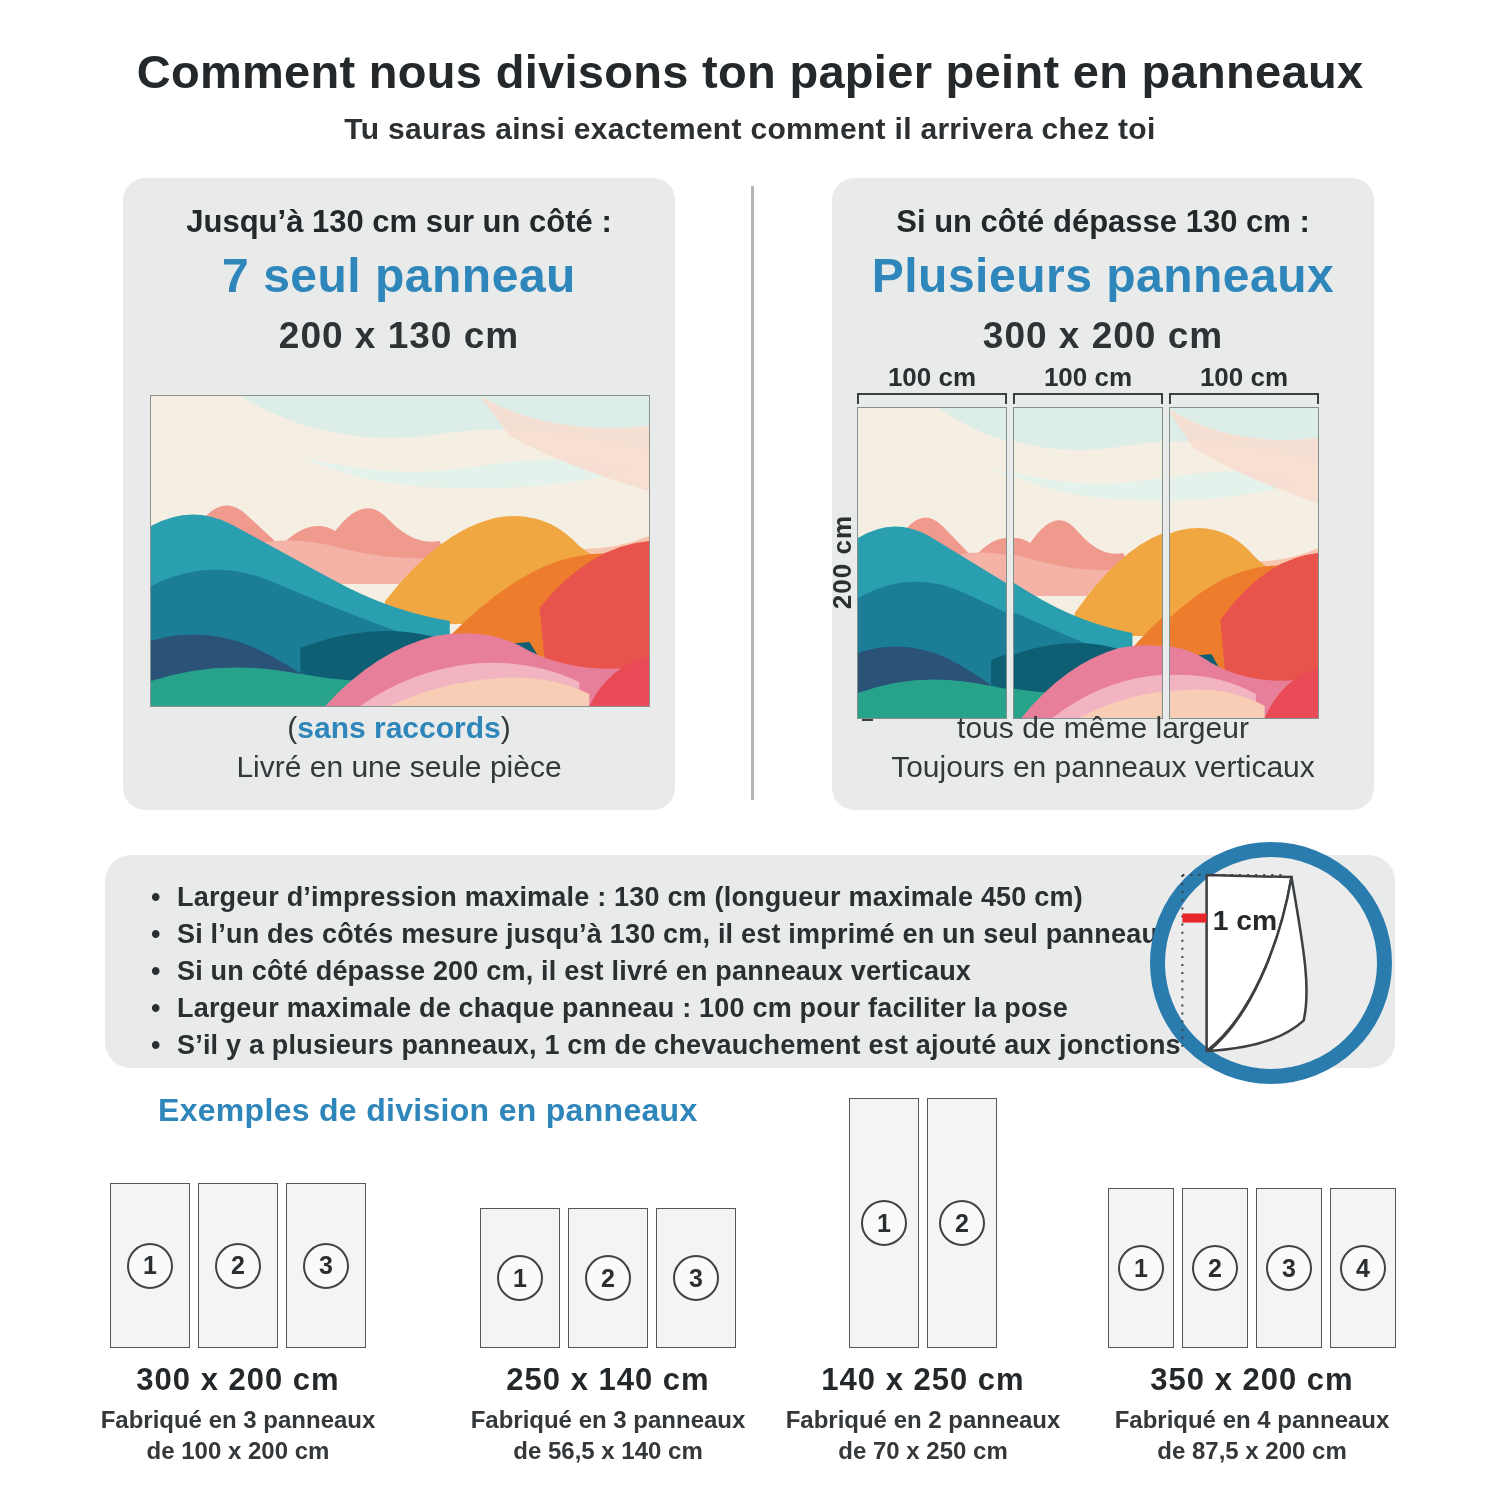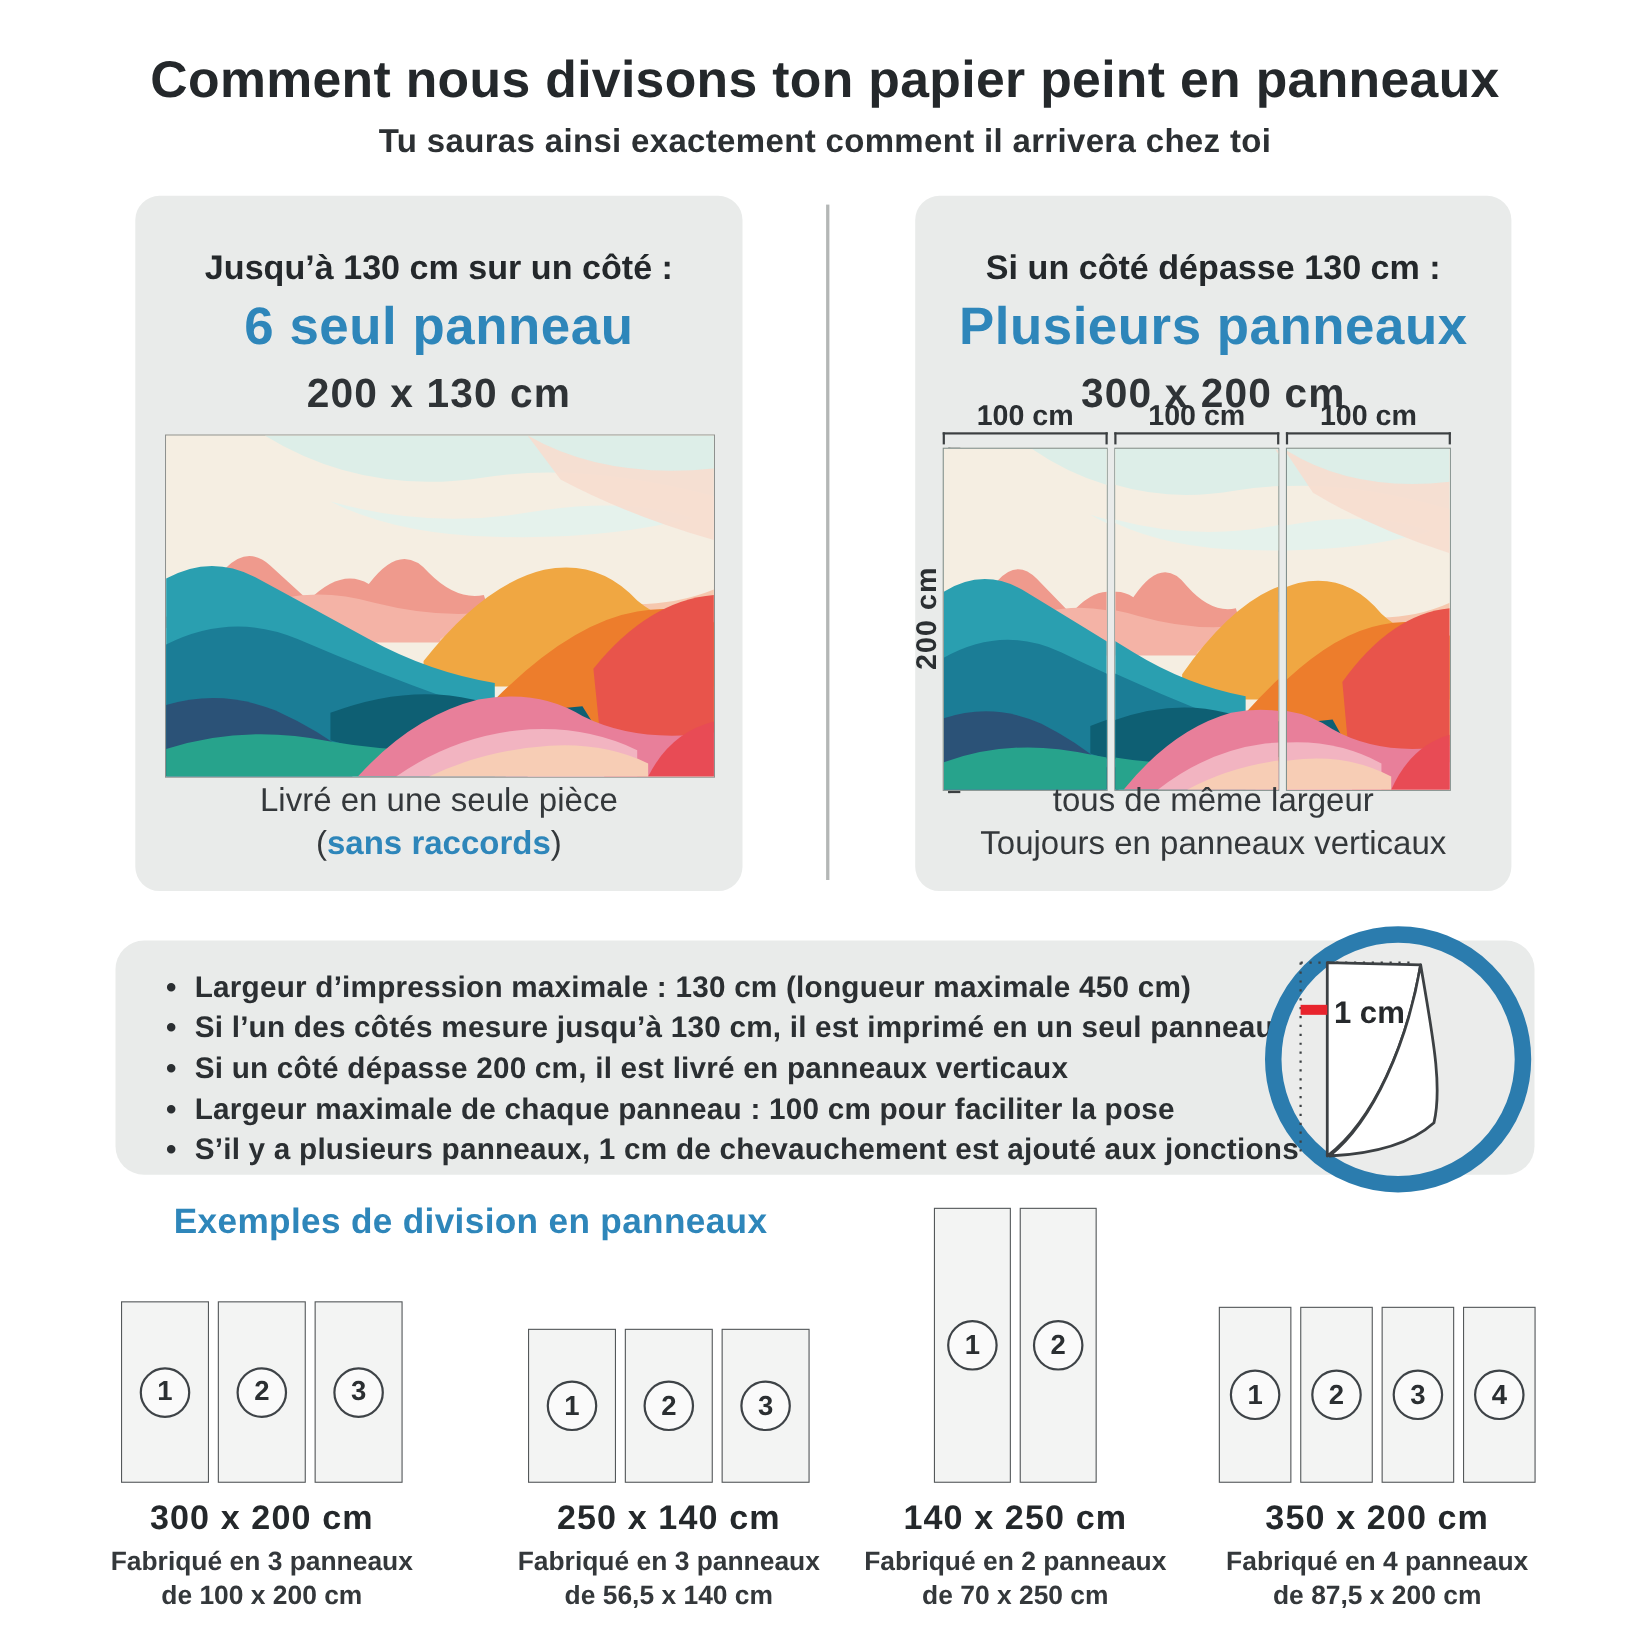--- a/index.html
+++ b/index.html
@@ -17,21 +17,21 @@
     position:absolute;left:0;right:0;top:112px;
     font-size:30px;font-weight:bold;color:#2c3033;text-align:center;letter-spacing:.3px;
   }
   
   .card{
     position:absolute;top:178px;height:632px;background:#e9ebea;border-radius:22px;
   }
   .card-single{left:123px;width:552px}
   .card-multiple{left:832px;width:542px}
   .v-divider{position:absolute;left:751px;top:186px;width:3px;height:614px;background:#b4b7b6}
-  .card-condition{margin:48px 10px 0;font-size:31px;font-weight:bold;color:#24282b;text-align:center}
+  .card-condition{margin:26px 10px 0;font-size:31px;font-weight:bold;color:#24282b;text-align:center}
   .card-headline{margin:8px 0 0;font-size:48px;font-weight:bold;color:#2e86ba;text-align:center;letter-spacing:.5px}
   .card-size{margin:12px 0 0;font-size:37px;font-weight:bold;color:#2f3336;text-align:center;letter-spacing:1px}
   .card-footer{position:absolute;left:0;right:0;bottom:24px;text-align:center;font-size:30px;line-height:39px;color:#34383b}
   .hl-blue{color:#2e86ba;font-weight:bold}
   
   .single-image{
     position:absolute;left:27px;top:217px;width:498px;height:310px;
     border:1px solid #8e918f;background:#f5eee2;
   }
   .wc-slot{position:absolute;top:0;left:0;width:100%;height:100%}
@@ -100,21 +100,21 @@
   .g4 .ex-panel{width:66px;height:160px}
 </style>
 </head>
 <body>
 
 <div class="page-title">Comment nous divisons ton papier peint en panneaux</div>
 <div class="page-subtitle">Tu sauras ainsi exactement comment il arrivera chez toi</div>
 
 <div class="card card-single">
   <div class="card-condition">Jusqu’à 130 cm sur un côté :</div>
-  <div class="card-headline">6 seul panneau</div>
+  <div class="card-headline">7 seul panneau</div>
   <div class="card-size">200 x 130 cm</div>
   <div class="single-image">
     <div class="wc-slot">
   <svg viewBox="0 0 500 310" preserveAspectRatio="none" xmlns="http://www.w3.org/2000/svg">
     <rect width="500" height="310" fill="#f5eee2"></rect>
     <path d="M90 0 Q180 55 290 38 Q380 24 500 55 L500 0 Z" fill="#ddeee8"></path>
     <path d="M150 60 Q240 85 330 70 Q420 55 480 75 Q400 95 300 92 Q210 90 150 60 Z" fill="#e5f2ec"></path>
     <path d="M330 0 Q400 40 500 30 L500 95 Q420 72 360 40 Z" fill="#f7ddcf" opacity="0.9"></path>
     <path d="M0 165 L55 120 Q75 100 95 118 L130 150 Q160 120 185 135 Q215 95 240 125 Q265 150 290 145 L300 175 L0 175 Z" fill="#ef9a8d"></path>
     <path d="M60 165 Q120 132 190 152 Q250 167 300 160 L300 188 L60 188 Z" fill="#f4b3a6"></path>
@@ -128,22 +128,22 @@
     <path d="M0 245 Q50 230 100 250 Q140 268 170 292 L170 310 L0 310 Z" fill="#2e4a72" opacity="0.85"></path>
     <path d="M0 285 Q70 262 150 278 Q230 292 310 282 L310 310 L0 310 Z" fill="#27a38c"></path>
     <path d="M175 310 Q225 255 285 240 Q340 230 380 255 Q430 280 500 270 L500 310 Z" fill="#e87f9a"></path>
     <path d="M210 310 Q260 275 320 268 Q380 262 430 286 L430 310 Z" fill="#f2b4c1"></path>
     <path d="M240 310 Q290 286 350 282 Q400 279 440 298 L440 310 Z" fill="#f7cdb5"></path>
     <path d="M440 310 Q460 270 500 260 L500 310 Z" fill="#e84b55"></path>
   </svg>
 </div>
   </div>
   <div class="card-footer">
+    <div><span>(</span><span class="hl-blue">sans raccords</span><span>)</span></div>
     <div>Livré en une seule pièce</div>
-    <div><span>(</span><span class="hl-blue">sans raccords</span><span>)</span></div>
   </div>
 </div>
 
 <div class="v-divider"></div>
 
 <div class="card card-multiple">
   <div class="card-condition">Si un côté dépasse 130 cm :</div>
   <div class="card-headline">Plusieurs panneaux</div>
   <div class="card-size">300 x 200 cm</div>
 

